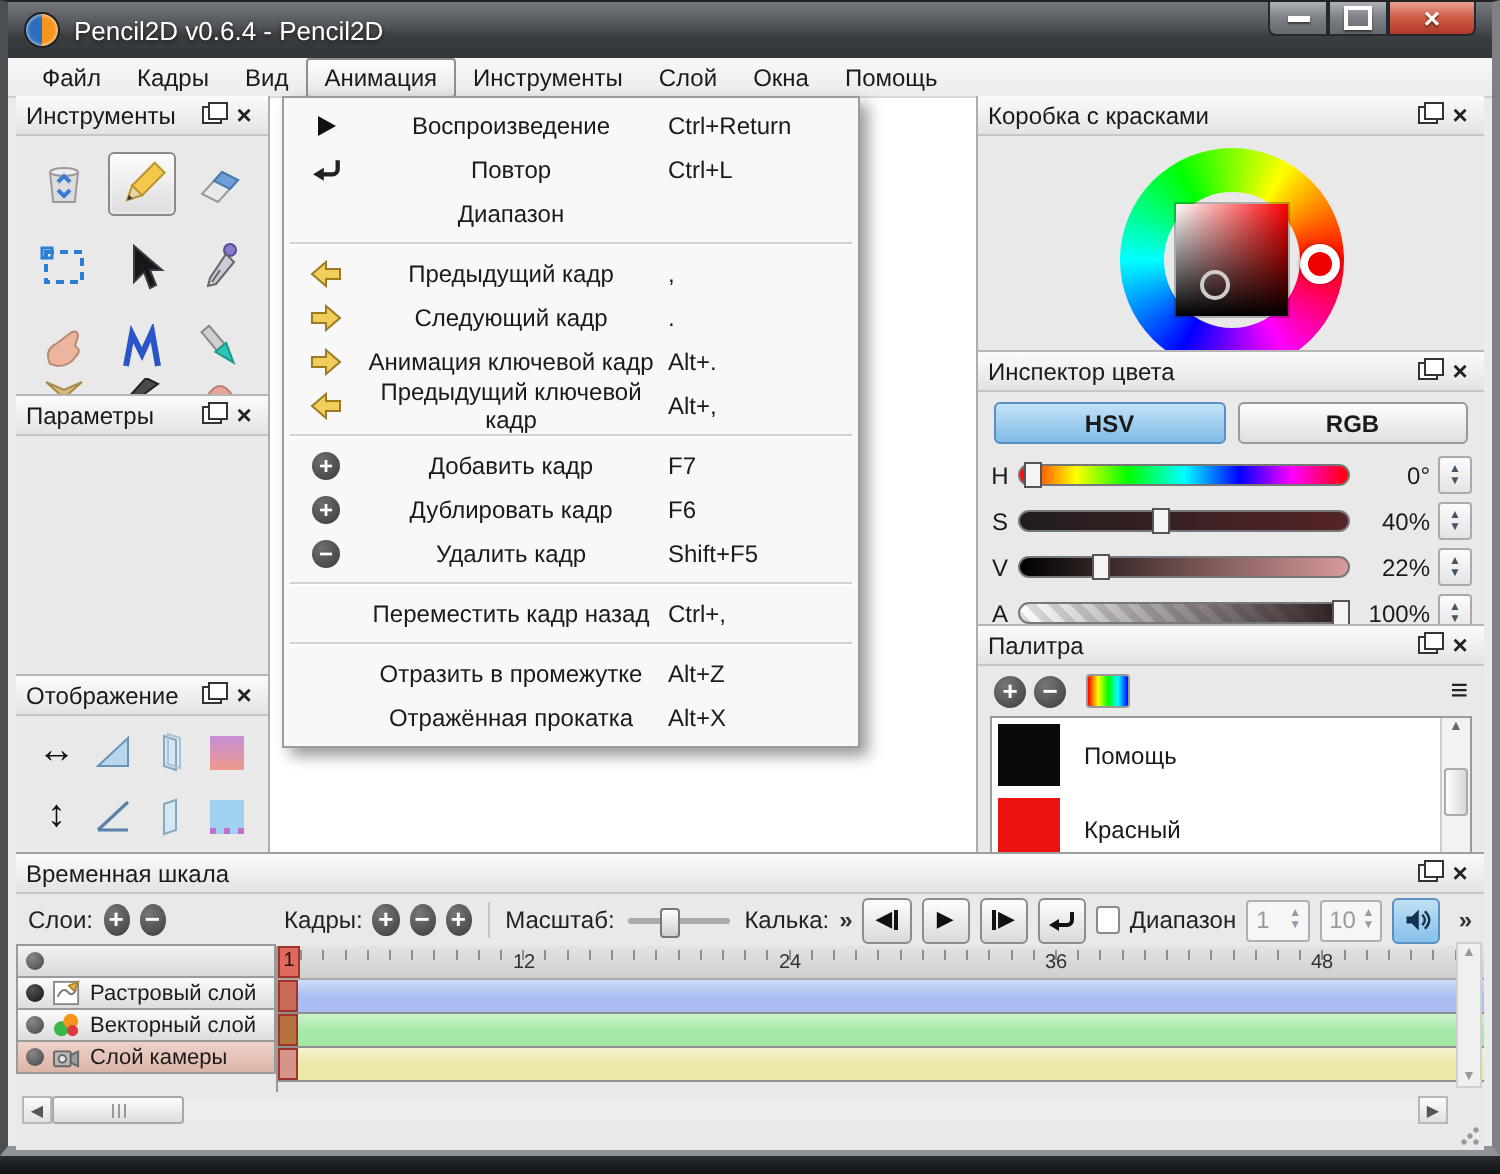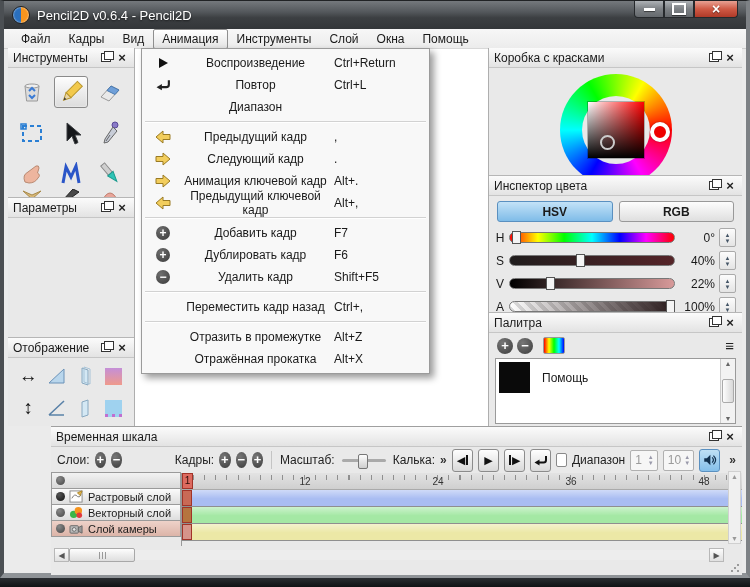--- a/index.html
+++ b/index.html
@@ -104,21 +104,21 @@
   .palcolorbtn{width:20px;height:15px;border:1px solid #999;background:linear-gradient(90deg,#f00,#ff0,#0f0,#0ff,#00f);margin-left:6px;border-radius:2px;}
   .palmenu{margin-left:auto;font-size:15px;font-weight:bold;line-height:10px;color:#222;}
   .pallist{margin:2px 6px;border:1px solid #9a9a9a;background:#fff;flex:1;display:flex;overflow:hidden;}
   .palrows{flex:1;}
   .palrow{display:flex;align-items:center;gap:12px;padding:3px 2px 3px 3px;}
   .swatch{width:31px;height:31px;flex:none;}
   .vsb{width:14px;border-left:1px solid #ccc;background:#f2f2f2;display:flex;flex-direction:column;align-items:center;justify-content:space-between;padding:1px 0;}
   .vsb .ar{font-size:7px;color:#666;}
   .vsb .thumb{width:10px;height:22px;background:linear-gradient(90deg,#fdfdfd,#d8d8d8);border:1px solid #aaa;border-radius:2px;}
   
-  .timeline{position:absolute;left:4px;right:4px;top:425px;height:148px;background:#e9e9e9;border-top:1px solid #9f9f9f;margin-left:43px;}
+  .timeline{position:absolute;left:4px;right:4px;top:425px;height:148px;background:#e9e9e9;border-top:1px solid #9f9f9f;}
   .tl-toolbar{height:26px;display:flex;align-items:center;gap:5px;padding:0 6px;}
   .tl-label{font-size:12px;color:#222;}
   .chev{font-weight:bold;color:#333;}
   .vsep{width:1px;height:18px;background:#c4c4c4;margin:0 3px;}
   .zoomslider{width:62px;height:14px;position:relative;margin:0 2px;}
   .zoomslider .groove{position:absolute;left:0;right:0;top:6px;height:3px;background:#aaa;border-radius:2px;}
   .zoomslider .zthumb{position:absolute;left:16px;top:1px;width:8px;height:13px;background:linear-gradient(#fdfdfd,#cfcfcf);border:1px solid #777;border-radius:2px;}
   .pbtn{width:27px;height:21px;border:1px solid #8c8c8c;border-radius:3px;background:linear-gradient(#fefefe,#d9d9d9);display:flex;align-items:center;justify-content:center;gap:1px;}
   .pbtn .tri{font-size:11px;line-height:11px;color:#111;}
   .pbtn .bar{width:2px;height:10px;background:#111;}
@@ -471,20 +471,24 @@
             <span class="cbtn">−</span>
             <span class="palcolorbtn"></span>
             <span class="palmenu">≡</span>
           </div>
           <div class="pallist">
             <div class="palrows">
               <div class="palrow">
                 <span class="swatch" style="background: rgb(10, 10, 10);"></span>
                 <span>Помощь</span>
               </div>
+              <div class="palrow">
+                <span class="swatch" style="background: rgb(238, 17, 17);"></span>
+                <span>Красный</span>
+              </div>
             </div>
             <div class="vsb">
               <span class="ar">▲</span>
               <span class="thumb"></span>
               <span class="ar">▼</span>
             </div>
           </div>
         </div>
       </div>
     </div>

